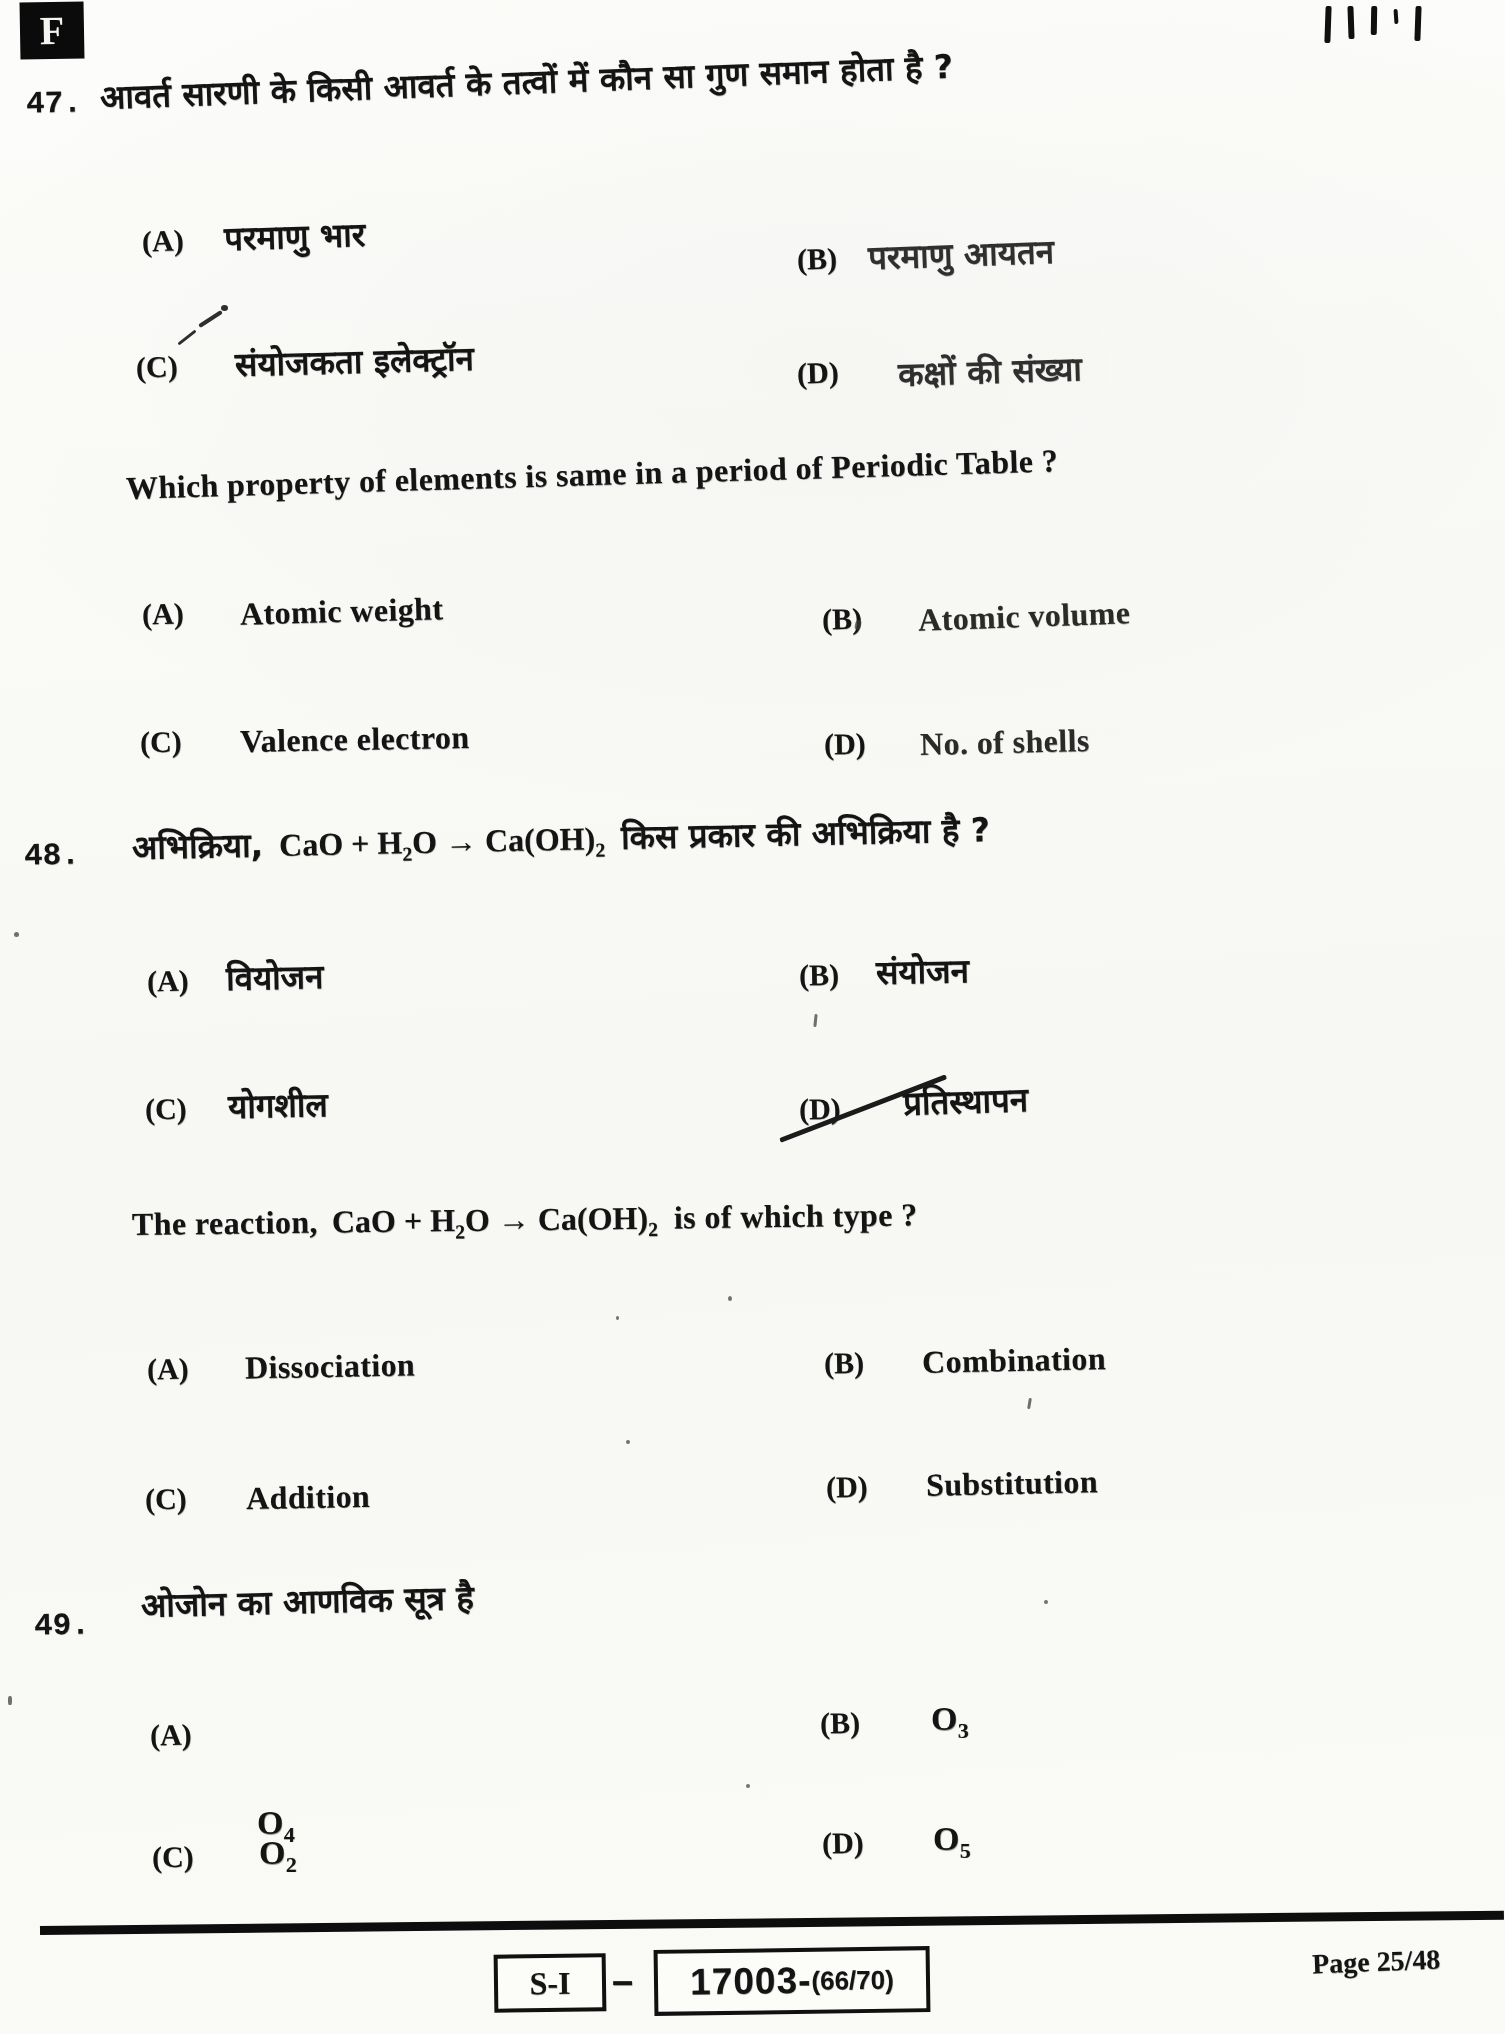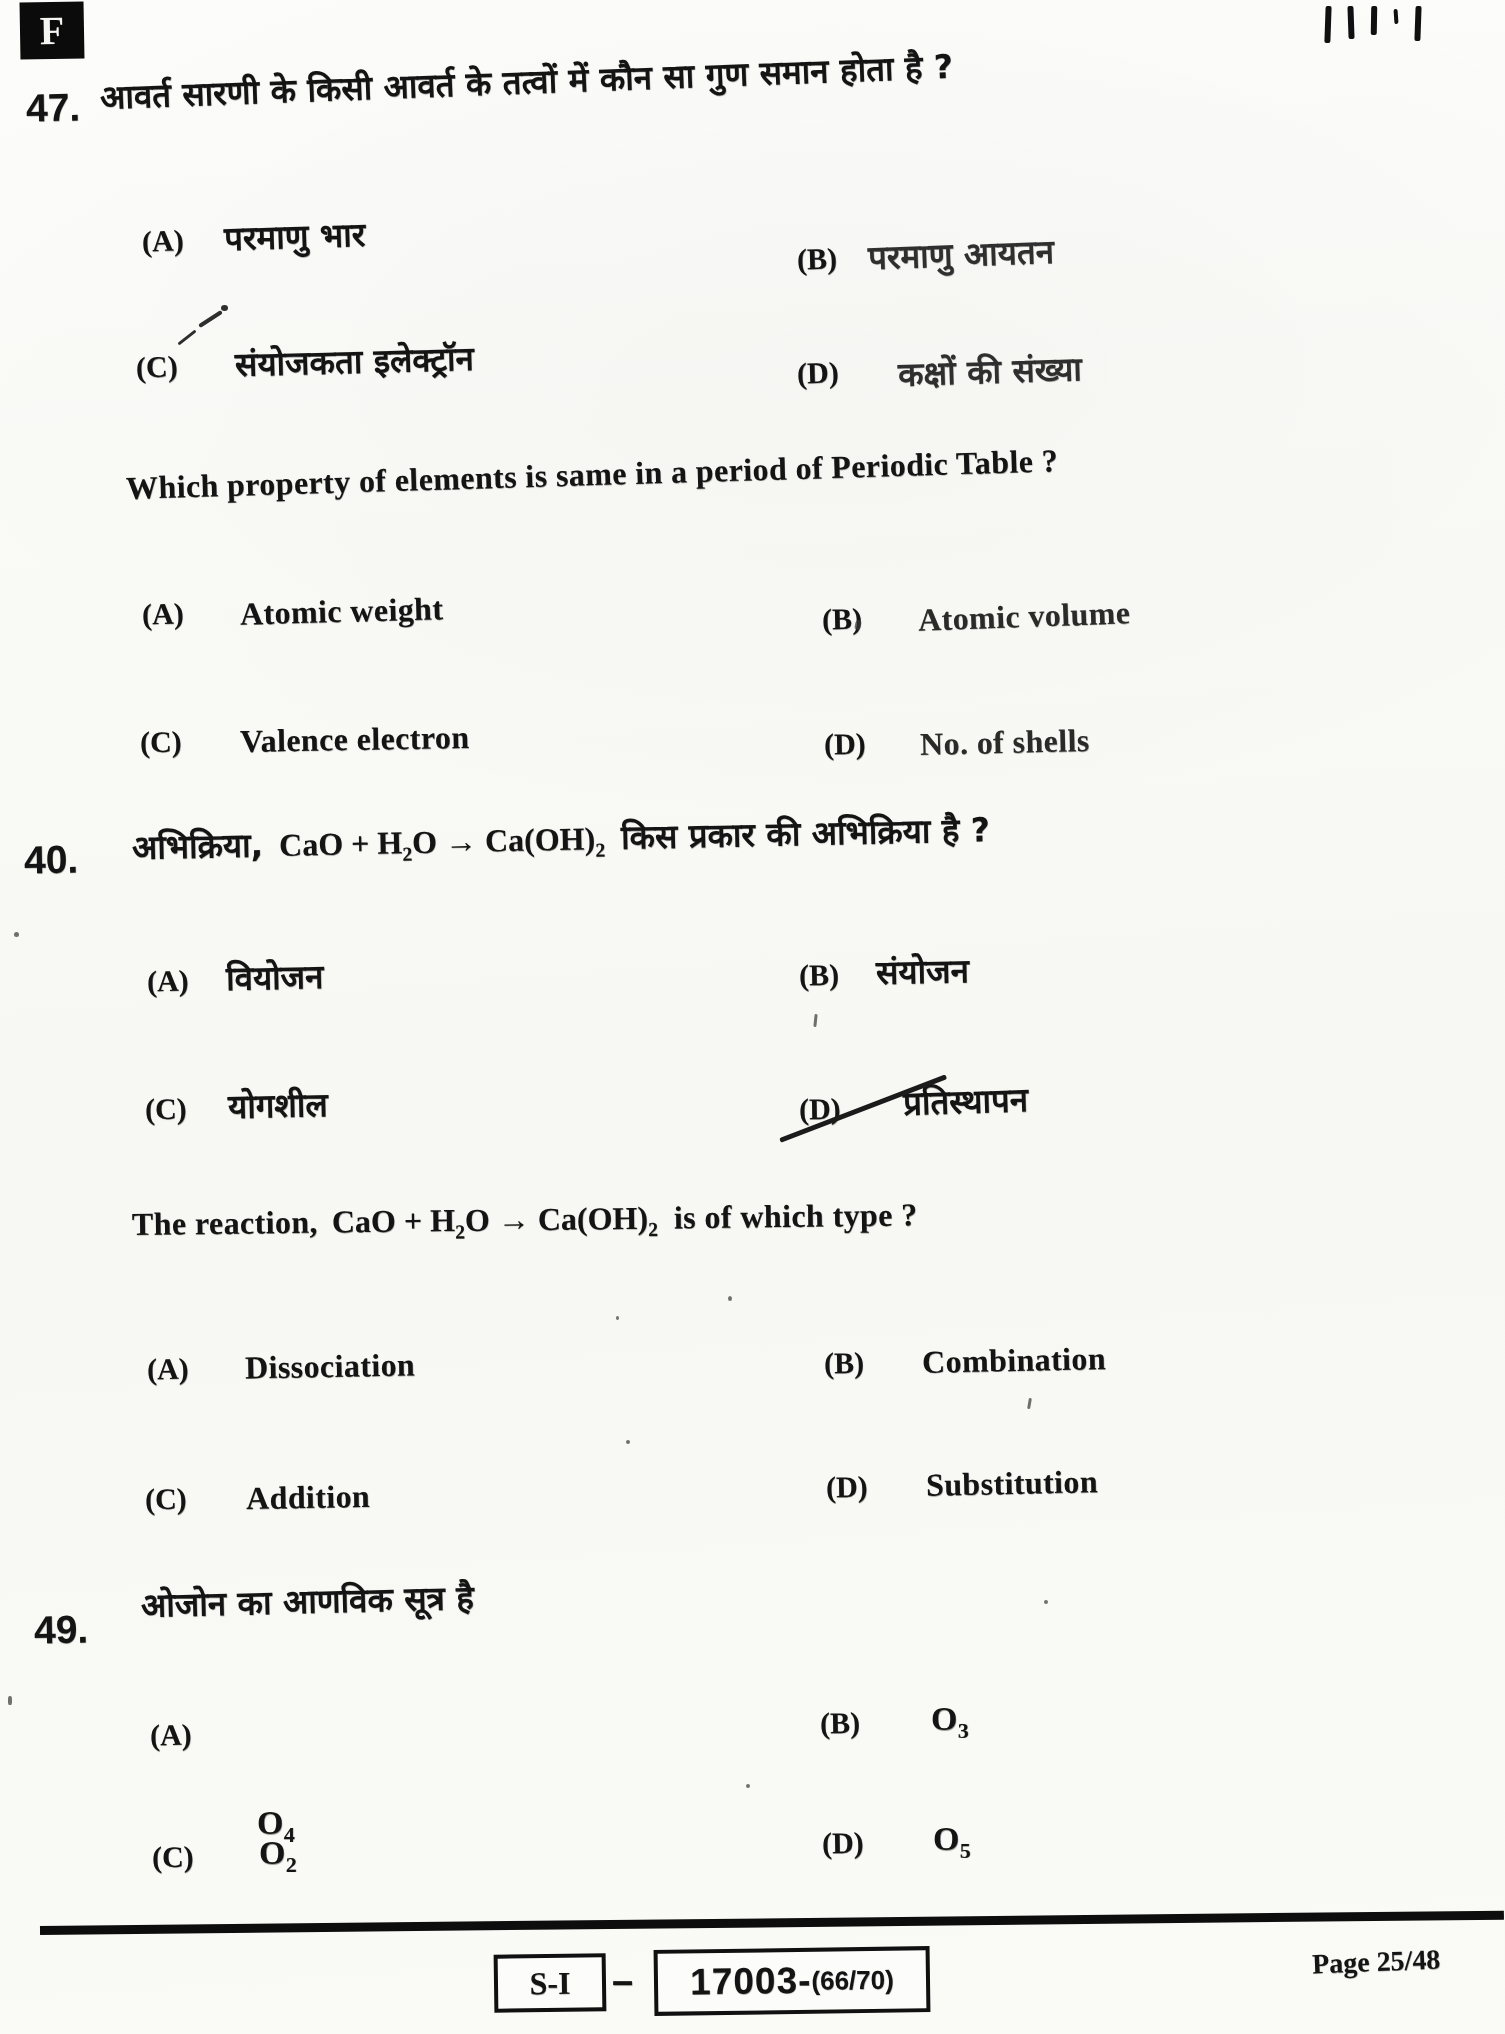--- a/index.html
+++ b/index.html
@@ -9,21 +9,21 @@
     width: 1505px; height: 2034px;
     margin: 0 auto;
     background:
       radial-gradient(1400px 700px at 55% 18%, rgba(0,0,0,0.018), transparent 70%),
       linear-gradient(176deg, #fcfcfa 0%, #f7f7f3 55%, #fafaf6 100%);
     overflow: hidden;
     color: #141414;
   }
   .abs { position: absolute; white-space: nowrap; }
   .ink { text-shadow: 0.4px 0.6px 0.7px rgba(15,15,15,0.42); }
-  .qnum { font-family: Liberation Sans, sans-serif; font-weight: 700; font-size: 39px; }
+  .qnum { font-family: Liberation Mono, monospace; font-weight: 700; font-size: 31px; }
   .hi   { font-family: "DejaVu Sans", "Liberation Sans", sans-serif; font-weight: 700; font-size: 33px; }
   .en   { font-family: "Liberation Serif", "DejaVu Serif", serif; font-weight: 700; font-size: 32px; letter-spacing: 0.4px; }
   .mk   { font-family: "Liberation Serif", "DejaVu Serif", serif; font-weight: 700; font-size: 30px; }
   .formula { font-family: "Liberation Serif", "DejaVu Serif", serif; font-weight: 700; }
   .formula sub { font-size: 0.62em; }
   .fbox {
     left: 20px; top: 2px; width: 64px; height: 57px;
     background: #0b0b0b; color: #f5f5f2;
     display: flex; align-items: center; justify-content: center;
     font-family: "Liberation Serif", "DejaVu Serif", serif; font-weight: 700; font-size: 40px;
@@ -94,21 +94,21 @@
   <span class="abs mk ink" style="left:142px; top:597px; transform:rotate(-1.5deg);">(A)</span>
   <span class="abs en ink" style="left:240px; top:593px; transform:rotate(-1.5deg);">Atomic weight</span>
   <span class="abs mk ink" style="left:822px; top:602px; transform:rotate(-1.2deg);">(B)</span>
   <span class="abs en ink" style="left:918px; top:598px; transform:rotate(-2deg); opacity:0.9;">Atomic volume</span>
 
   <span class="abs mk ink" style="left:140px; top:725px; transform:rotate(-1deg);">(C)</span>
   <span class="abs en ink" style="left:240px; top:721px; transform:rotate(-1deg);">Valence electron</span>
   <span class="abs mk ink" style="left:824px; top:727px; transform:rotate(-1deg);">(D)</span>
   <span class="abs en ink" style="left:920px; top:724px; transform:rotate(-1.3deg); opacity:0.9;">No. of shells</span>
 
-  <span class="abs qnum ink" style="left:24px; top:838px; transform:rotate(-1deg);">40.</span>
+  <span class="abs qnum ink" style="left:24px; top:838px; transform:rotate(-1deg);">48.</span>
   <div class="abs ink" style="left:132px; top:824px; transform:rotate(-1.2deg); transform-origin:left center;">
     <span class="hi">अभिक्रिया,</span><span class="formula" style="font-size:32px; margin-left:16px;"><span>CaO + H</span><sub>2</sub><span>O → Ca(OH)</span><sub>2</sub></span><span class="hi" style="margin-left:16px;">किस प्रकार की अभिक्रिया है ?</span>
   </div>
 
   <span class="abs mk ink" style="left:147px; top:964px; transform:rotate(-1.2deg);">(A)</span>
   <span class="abs hi ink" style="left:226px; top:954px; transform:rotate(-1.2deg);">वियोजन</span>
   <span class="abs mk ink" style="left:799px; top:958px; transform:rotate(-1deg);">(B)</span>
   <span class="abs hi ink" style="left:876px; top:948px; transform:rotate(-1.2deg);">संयोजन</span>
 
   <span class="abs mk ink" style="left:145px; top:1092px; transform:rotate(-1deg);">(C)</span>

